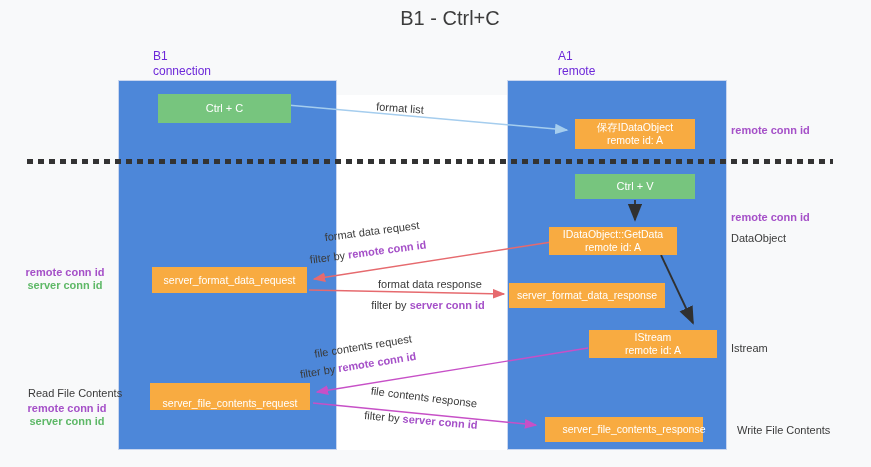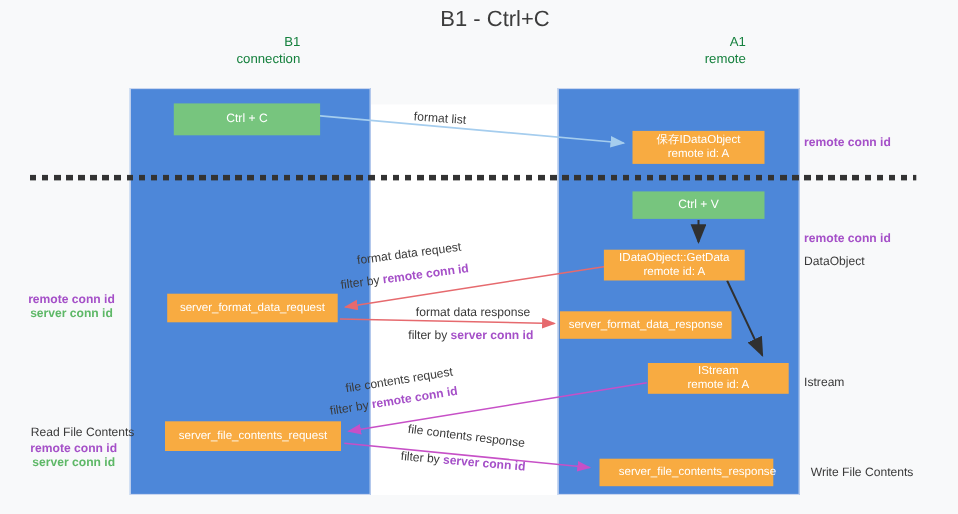--- a/index.html
+++ b/index.html
@@ -23,22 +23,22 @@
     border:1px solid #c9d6ef;
     box-sizing:border-box;
   }
   .lane-left{left:118px;width:219px;}
   .lane-right{left:507px;width:220px;}
   .page-title{
     position:absolute;left:300px;top:8px;width:300px;
     text-align:center;font-size:20px;line-height:20px;color:#3c3c3c;
   }
   .lane-header{
-    position:absolute;top:31px;width:120px;
-    text-align:right;font-size:12px;line-height:15px;color:#15803d;
+    position:absolute;top:49px;width:120px;
+    text-align:left;font-size:12px;line-height:15px;color:#6d28d9;
   }
   .lh-left{left:153px;} .lh-right{left:558px;}
   .box{
     position:absolute;display:flex;flex-direction:column;
     align-items:center;justify-content:center;
     color:#ffffff;text-align:center;
     font-size:10.5px;line-height:13px;
     white-space:nowrap;box-sizing:border-box;
   }
   .orange{background:#f8ab41;}
@@ -133,21 +133,21 @@
 
   <div class="box orange" style="left:509px;top:283px;width:156px;height:25px;">
     <div>server_format_data_response</div>
   </div>
 
   <div class="box orange" style="left:589px;top:330px;width:128px;height:28px;">
     <div>IStream</div>
     <div>remote id: A</div>
   </div>
 
-  <div class="box orange" style="left:150px;top:383px;width:160px;height:27px;">
+  <div class="box orange" style="left:150px;top:383px;width:160px;height:27px;justify-content:flex-end;">
     <div>server_file_contents_request</div>
   </div>
 
   <div class="box orange" style="left:545px;top:417px;width:158px;height:25px;padding-left:20px;">
     <div>server_file_contents_response</div>
   </div>
 
   <div class="fl rot-c" style="left:400px;top:108px;transform:translate(-50%,-50%) rotate(4deg);">format list</div>
 
   <div class="fl rot-c" style="left:372px;top:231px;transform:translate(-50%,-50%) rotate(-7.5deg);">format data request</div>

